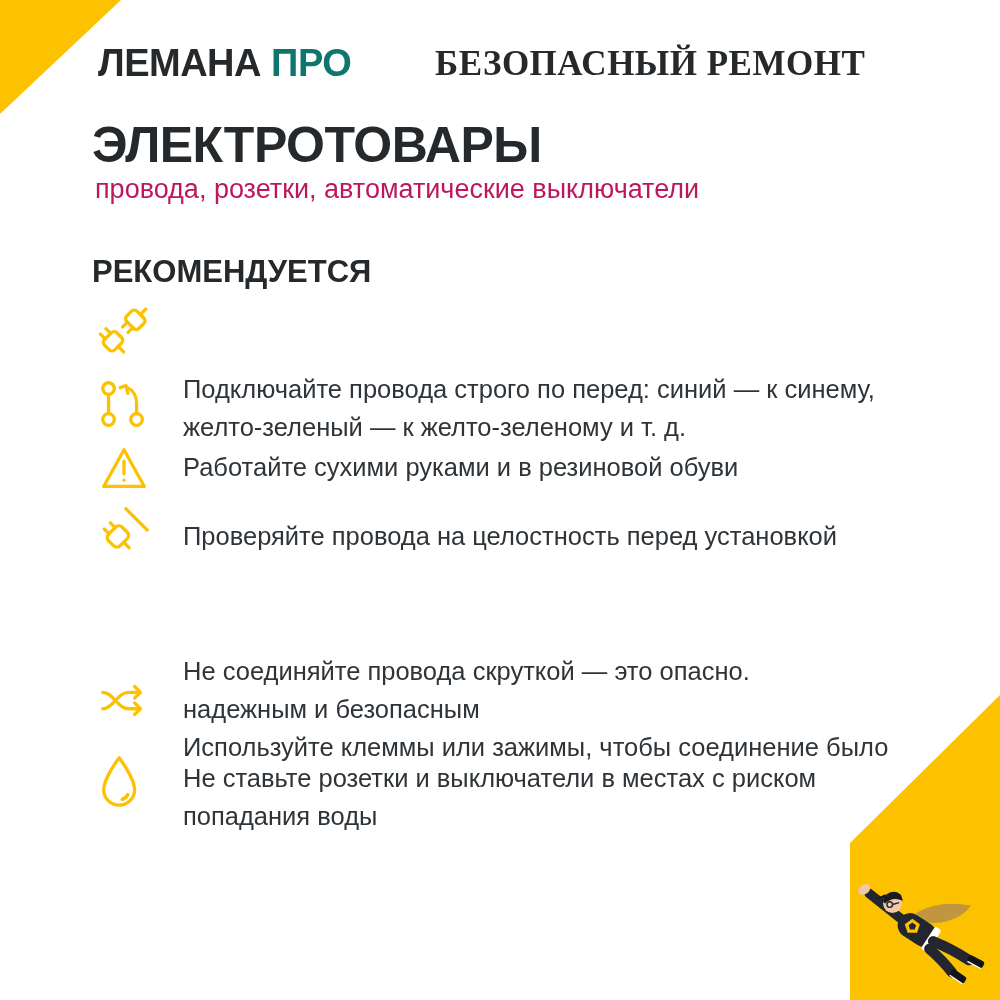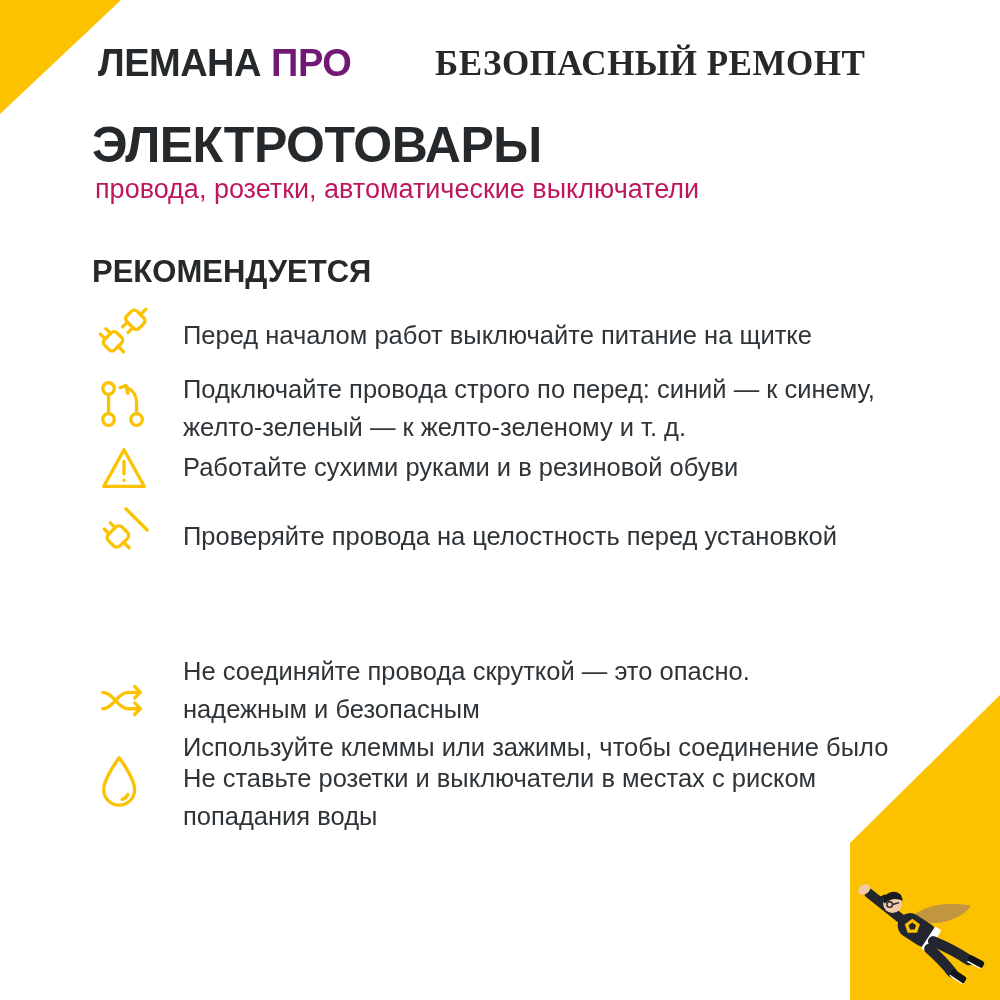--- a/index.html
+++ b/index.html
@@ -11,21 +11,21 @@
   .corner-tl{
     position:absolute;top:0;left:0;width:121px;height:114px;background:#FCC200;
     clip-path:polygon(0 0,100% 0,0 100%);
   }
   .corner-br{
     position:absolute;right:0;bottom:0;width:150px;height:305px;background:#FCC200;
     clip-path:polygon(100% 0,0 48.5%,0 100%,100% 100%);
   }
   
   .logo{position:absolute;left:98px;top:42px;font-size:38px;font-weight:800;letter-spacing:-0.5px;white-space:nowrap;}
-  .logo .accent{color:#701a75;}
+  .logo .accent{color:#0f766e;}
   .header-title{position:absolute;left:435px;top:44px;font-size:35px;font-weight:800;letter-spacing:0.5px;white-space:nowrap;font-family:Liberation Serif, serif;}
   
   .page-title{position:absolute;left:92px;top:116px;font-size:50px;font-weight:800;letter-spacing:-0.5px;white-space:nowrap;}
   .page-subtitle{position:absolute;left:95px;top:174px;font-size:27px;font-weight:400;color:#be185d;white-space:nowrap;}
   
   .section-heading{position:absolute;left:92px;font-size:31px;font-weight:800;letter-spacing:0;white-space:nowrap;margin-top:8px;}
   .h-rec{top:246px;}
   .h-nrec{top:591px;}
   .item-icon{position:absolute;left:95px;width:58px;height:58px;}
   .item-icon svg{display:block;width:100%;height:100%;}
@@ -60,23 +60,20 @@
         <line x1="0" y1="7" x2="0" y2="15"></line>
       </g>
       <g transform="translate(42,18) rotate(-135)">
         <rect x="-9" y="-8" width="18" height="15" rx="4"></rect>
         <line x1="-4" y1="-8" x2="-4" y2="-15"></line>
         <line x1="4" y1="-8" x2="4" y2="-15"></line>
         <line x1="0" y1="7" x2="0" y2="15"></line>
       </g>
     </svg>
   </span>
-  <div class="item-text" style="top:316px">
-    <div>Перед началом работ выключайте питание на щитке</div>
-  </div>
 
   <span class="item-icon" style="top:376px">
     <svg viewBox="0 0 60 60" fill="none" stroke="#FCC200" stroke-width="3.4" stroke-linecap="round" stroke-linejoin="round">
       <circle cx="14" cy="13" r="6"></circle>
       <circle cx="14" cy="45" r="6"></circle>
       <line x1="14" y1="19" x2="14" y2="39"></line>
       <circle cx="43" cy="45" r="6"></circle>
       <path d="M43 39 V28 C43 18 38 14 32 11"></path>
       <polyline points="26,12 32,10 34,18"></polyline>
     </svg>

